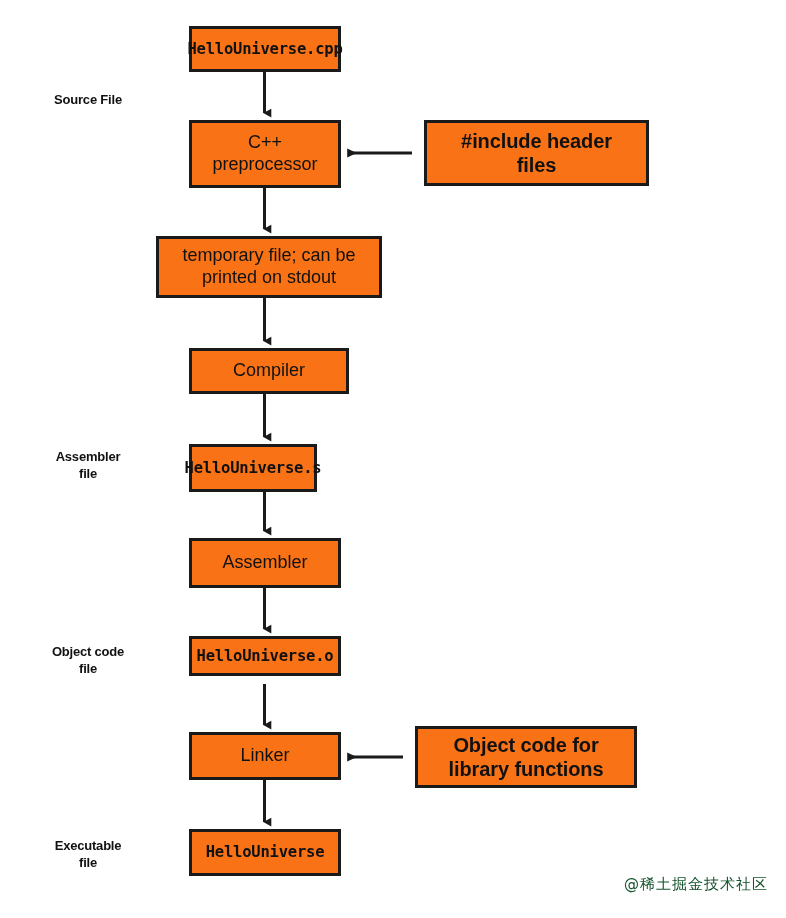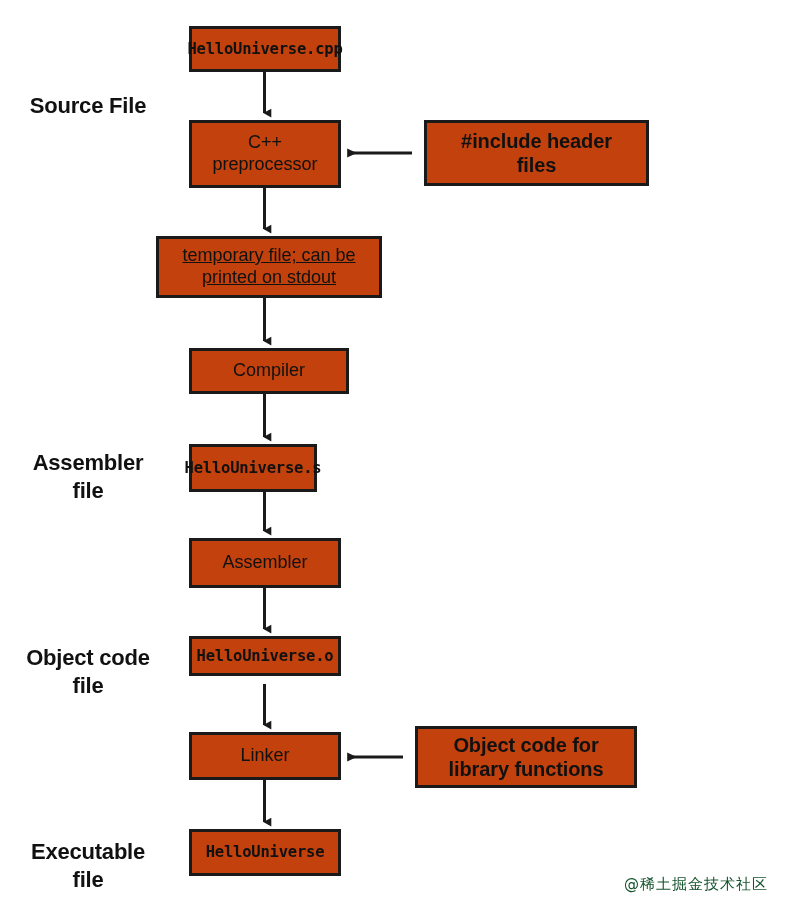--- a/index.html
+++ b/index.html
@@ -18,21 +18,21 @@
   #canvas {
     position: absolute;
     left: 0; top: 0;
     width: 786px;
     height: 918px;
   }
   .node {
     position: absolute;
     box-sizing: border-box;
     border: 3px solid #1a1a1a;
-    background: #c2410c;
+    background: #f97316;
     display: flex;
     align-items: center;
     justify-content: center;
     text-align: center;
     line-height: 1.22;
     font-size: 17px;
     color: #111111;
     padding: 2px 6px;
   }
   .node.mono {
@@ -50,21 +50,21 @@
     font-family: "Liberation Sans", sans-serif;
     font-weight: 700;
     font-size: 20px;
     letter-spacing: -0.1px;
     margin-left: 12px;
   }
   .stage-label {
     position: absolute;
     font-family: "Liberation Sans", sans-serif;
     font-weight: 700;
-    font-size: 22px;
+    font-size: 13px;
     color: #111111;
     text-align: center;
     line-height: 1.28;
     letter-spacing: -0.2px;
     width: 160px;
     left: 8px;
   }
   .watermark {
     position: absolute;
     right: 18px;
@@ -134,21 +134,21 @@
 
   <div class="node mono" style="left:189px; top:26px; width:152px; height:46px;">
     <span>HelloUniverse.cpp</span>
   </div>
 
   <div class="node plain" style="left:189px; top:120px; width:152px; height:68px; flex-direction:column;">
     <span>C++</span>
     <span>preprocessor</span>
   </div>
 
-  <div class="node plain" style="left:156px; top:236px; width:226px; height:62px; flex-direction:column;text-decoration:underline;">
+  <div class="node plain" style="left:156px; top:236px; width:226px; height:62px; flex-direction:column;">
     <span>temporary file; can be</span>
     <span>printed on stdout</span>
   </div>
 
   <div class="node plain" style="left:189px; top:348px; width:160px; height:46px;">
     <span>Compiler</span>
   </div>
 
   <div class="node mono" style="left:189px; top:444px; width:128px; height:48px;">
     <span>HelloUniverse.s</span>

